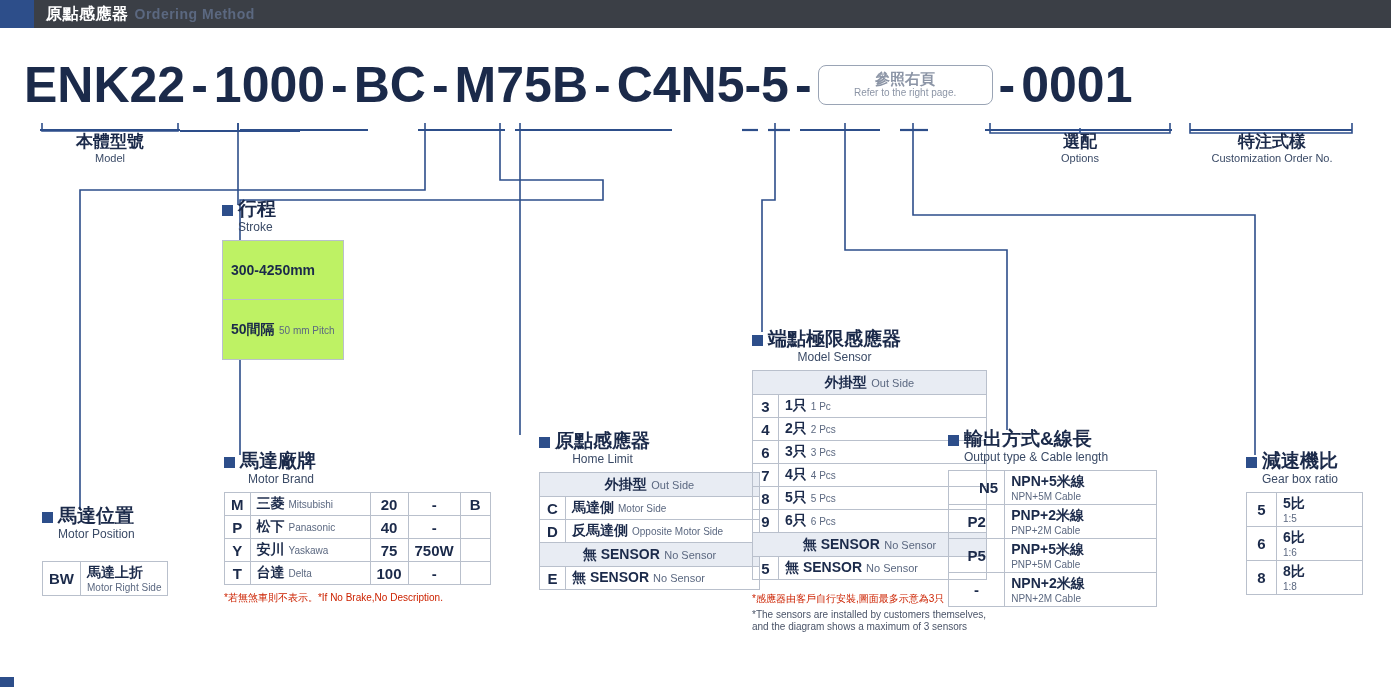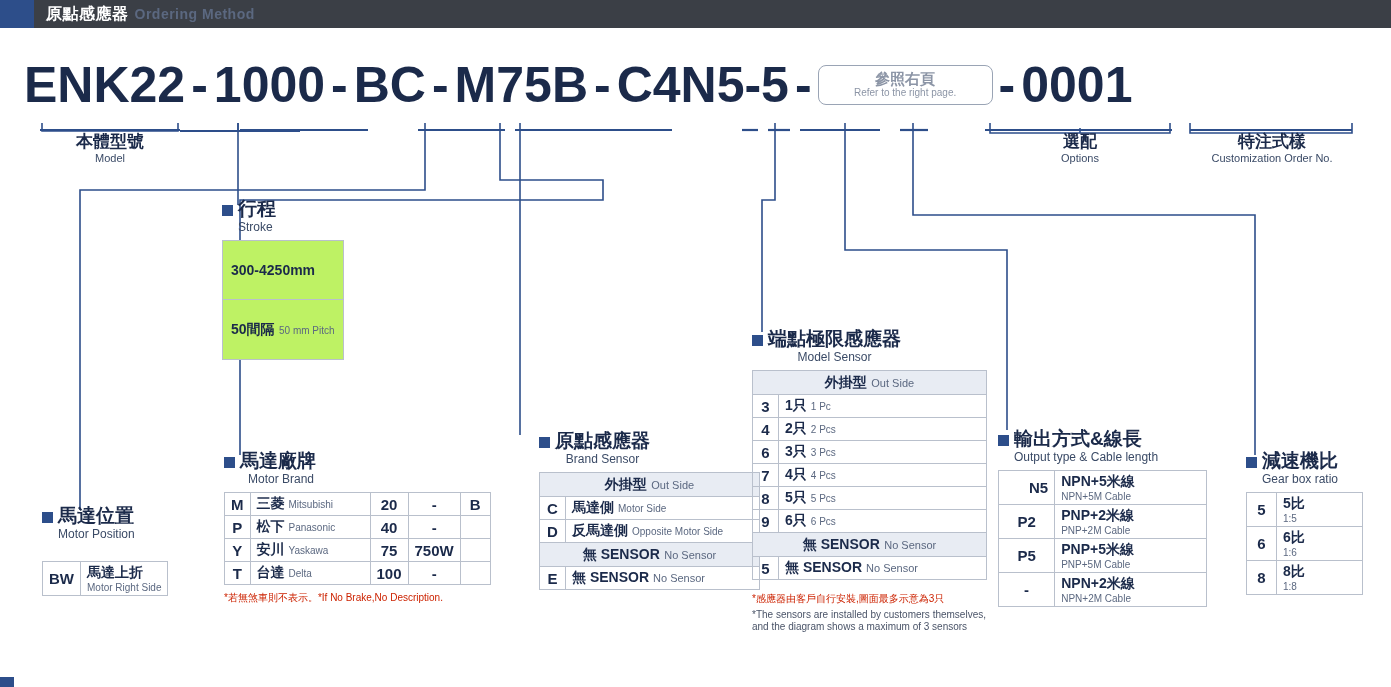--- a/index.html
+++ b/index.html
@@ -297,21 +297,21 @@
   <div style="margin-top:2px;">
     <span class="note">*若無煞車則不表示。</span><span class="note">*If No Brake,No Description.</span>
   </div>
 </div>
 
 <div class="group" style="left:539px; top:430px;">
   <div class="ghead">
     <div class="gsq"></div>
     <div>
       <div class="gtitle-zh">原點感應器</div>
-      <div class="gtitle-en center">Brand Sensor</div>
+      <div class="gtitle-en center">Home Limit</div>
     </div>
   </div>
   <table style="margin-top:6px;">
     <tbody>
         <tr>
       <td colspan="2" class="hdr">
         <div class="cell" style="text-align:center;">
           <span class="zh">外掛型</span>
           <span class="en-md">Out Side</span>
         </div>
@@ -460,21 +460,21 @@
           </td>
     </tr>
   </tbody>
     </table>
   <div style="margin-top:13px; width:245px;">
     <div class="note">*感應器由客戶自行安裝,圖面最多示意為3只</div>
     <div class="note2" style="margin-top:4px;">*The sensors are installed by customers themselves, and the diagram shows a maximum of 3 sensors</div>
   </div>
 </div>
 
-<div class="group" style="left:998px; top:428px;">
+<div class="group" style="left:948px; top:428px;">
   <div class="ghead">
     <div class="gsq"></div>
     <div>
       <div class="gtitle-zh">輸出方式&amp;線長</div>
       <div class="gtitle-en">Output type &amp; Cable length</div>
     </div>
   </div>
   <table style="margin-top:6px;">
     <tbody>
         <tr>

